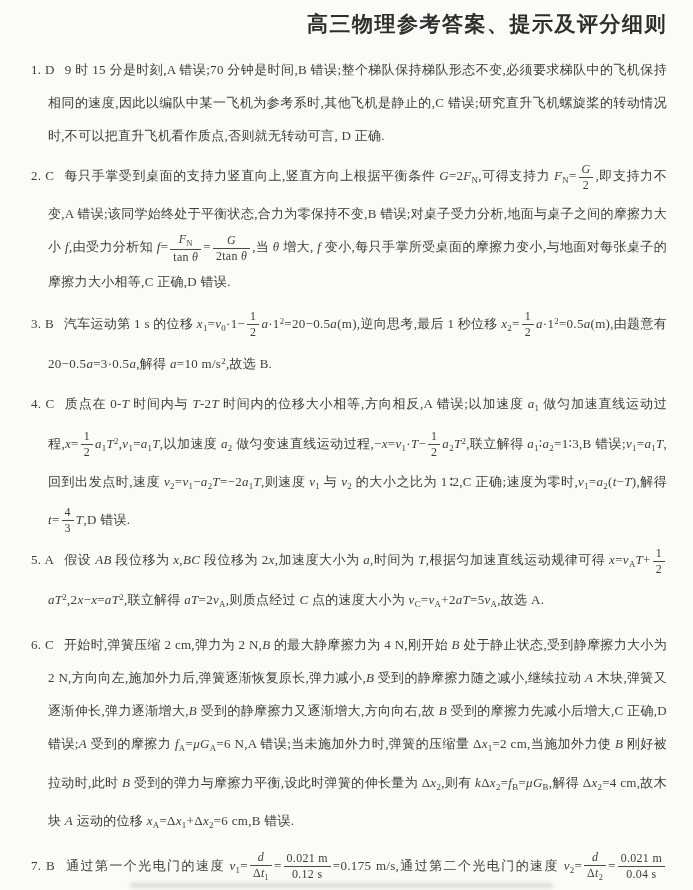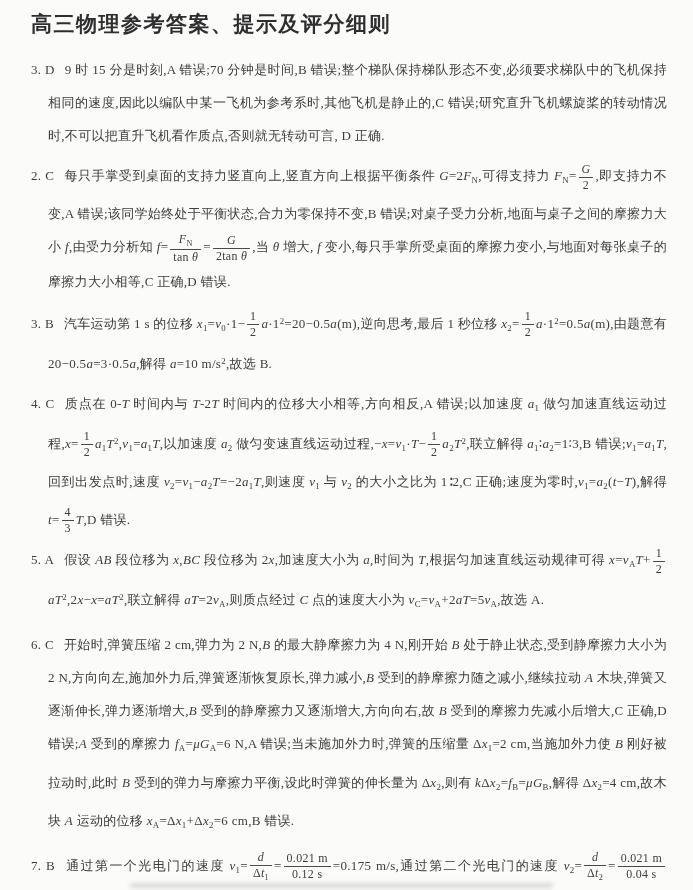--- a/index.html
+++ b/index.html
@@ -6,21 +6,21 @@
   html, body { width:693px; height:890px; }
   body {
     background:#fbfbfa;
     font-family:"Liberation Serif","DejaVu Serif",serif;
     color:#3d3d3d;
     overflow:hidden;
   }
   .page { position:relative; width:693px; height:890px; padding:10px 26px 0 31px; }
   .title {
     font-family:"Liberation Sans","DejaVu Sans",sans-serif;
-    font-weight:700; font-size:21px; text-align:left;
+    font-weight:700; font-size:21px; text-align:right;
     color:#2e2e2e; letter-spacing:1.5px; margin-bottom:15px;
   }
   .item {
     font-size:13px; line-height:33px; text-align:justify;
     padding-left:17px; text-indent:-17px; margin-bottom:7px;
     letter-spacing:0.3px;
   }
   .item .label { margin-right:10px; }
   i { font-style:italic; }
   sub { font-size:0.68em; vertical-align:-0.35em; }
@@ -36,21 +36,21 @@
     background:#9a9a9a; opacity:0.35; filter:blur(2px); border-radius:2px;
   }
 </style>
 </head>
 <body>
 
 <div class="page">
   <h1 class="title">高三物理参考答案、提示及评分细则</h1>
 
   <div class="item">
-    <span class="label">3. D</span><span class="body">9 时 15 分是时刻,A 错误;70 分钟是时间,B 错误;整个梯队保持梯队形态不变,必须要求梯队中的飞机保持相同的速度,因此以编队中某一飞机为参考系时,其他飞机是静止的,C 错误;研究直升飞机螺旋桨的转动情况时,不可以把直升飞机看作质点,否则就无转动可言, D 正确.</span>
+    <span class="label">1. D</span><span class="body">9 时 15 分是时刻,A 错误;70 分钟是时间,B 错误;整个梯队保持梯队形态不变,必须要求梯队中的飞机保持相同的速度,因此以编队中某一飞机为参考系时,其他飞机是静止的,C 错误;研究直升飞机螺旋桨的转动情况时,不可以把直升飞机看作质点,否则就无转动可言, D 正确.</span>
   </div>
 
   <div class="item">
     <span class="label">2. C</span><span class="body">每只手掌受到桌面的支持力竖直向上,竖直方向上根据平衡条件 <i>G</i>=2<i>F</i><sub>N</sub>,可得支持力 <i>F</i><sub>N</sub>=<span class="frac"><span class="fnum"><i>G</i></span><span class="fden">2</span></span>,即支持力不变,A 错误;该同学始终处于平衡状态,合力为零保持不变,B 错误;对桌子受力分析,地面与桌子之间的摩擦力大小 <i>f</i>,由受力分析知 <i>f</i>=<span class="frac"><span class="fnum"><i>F</i><sub>N</sub></span><span class="fden">tan <i>θ</i></span></span>=<span class="frac"><span class="fnum"><i>G</i></span><span class="fden">2tan <i>θ</i></span></span>,当 <i>θ</i> 增大, <i>f</i> 变小,每只手掌所受桌面的摩擦力变小,与地面对每张桌子的摩擦力大小相等,C 正确,D 错误.</span>
   </div>
 
   <div class="item">
     <span class="label">3. B</span><span class="body">汽车运动第 1 s 的位移 <i>x</i><sub>1</sub>=<i>v</i><sub>0</sub>·1−<span class="frac"><span class="fnum">1</span><span class="fden">2</span></span><i>a</i>·1<sup>2</sup>=20−0.5<i>a</i>(m),逆向思考,最后 1 秒位移 <i>x</i><sub>2</sub>=<span class="frac"><span class="fnum">1</span><span class="fden">2</span></span><i>a</i>·1<sup>2</sup>=0.5<i>a</i>(m),由题意有 20−0.5<i>a</i>=3·0.5<i>a</i>,解得 <i>a</i>=10 m/s<sup>2</sup>,故选 B.</span>
   </div>
 

